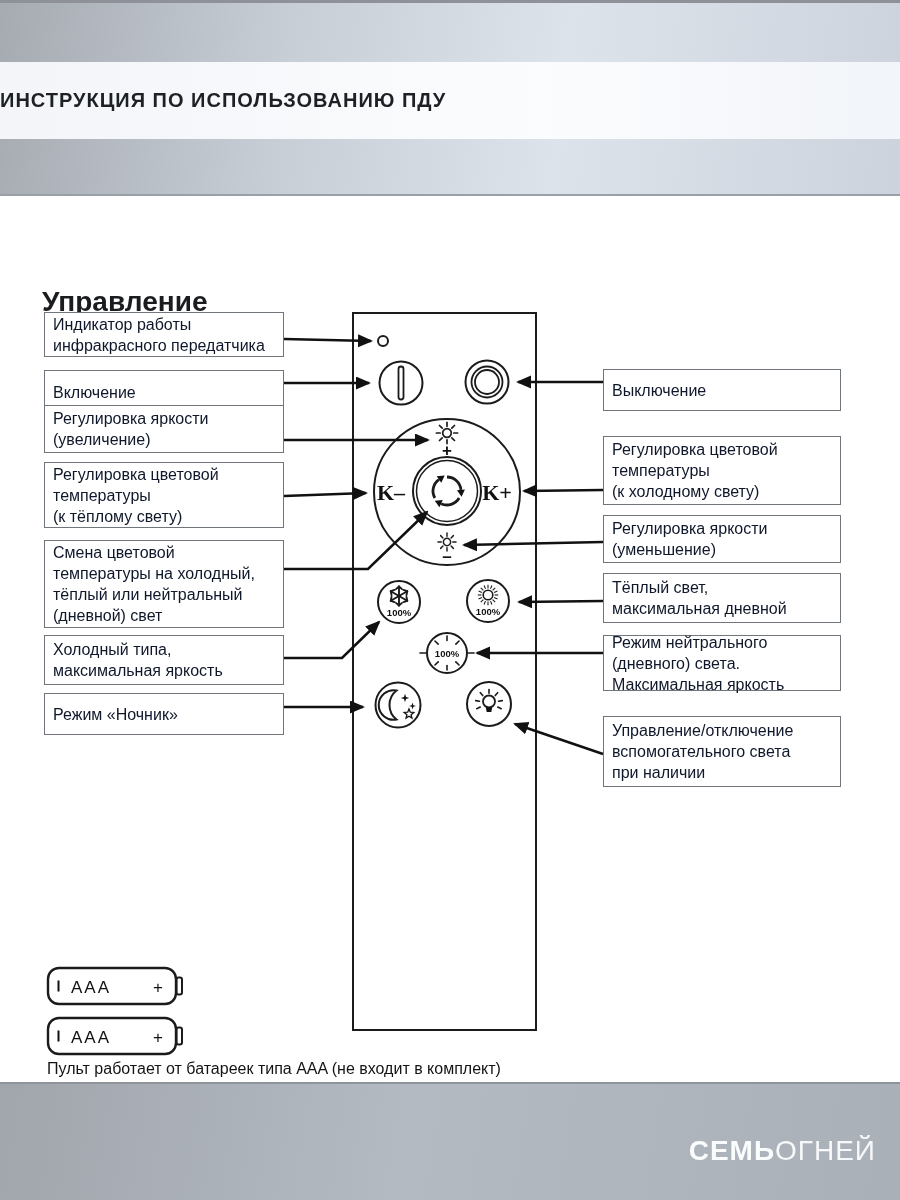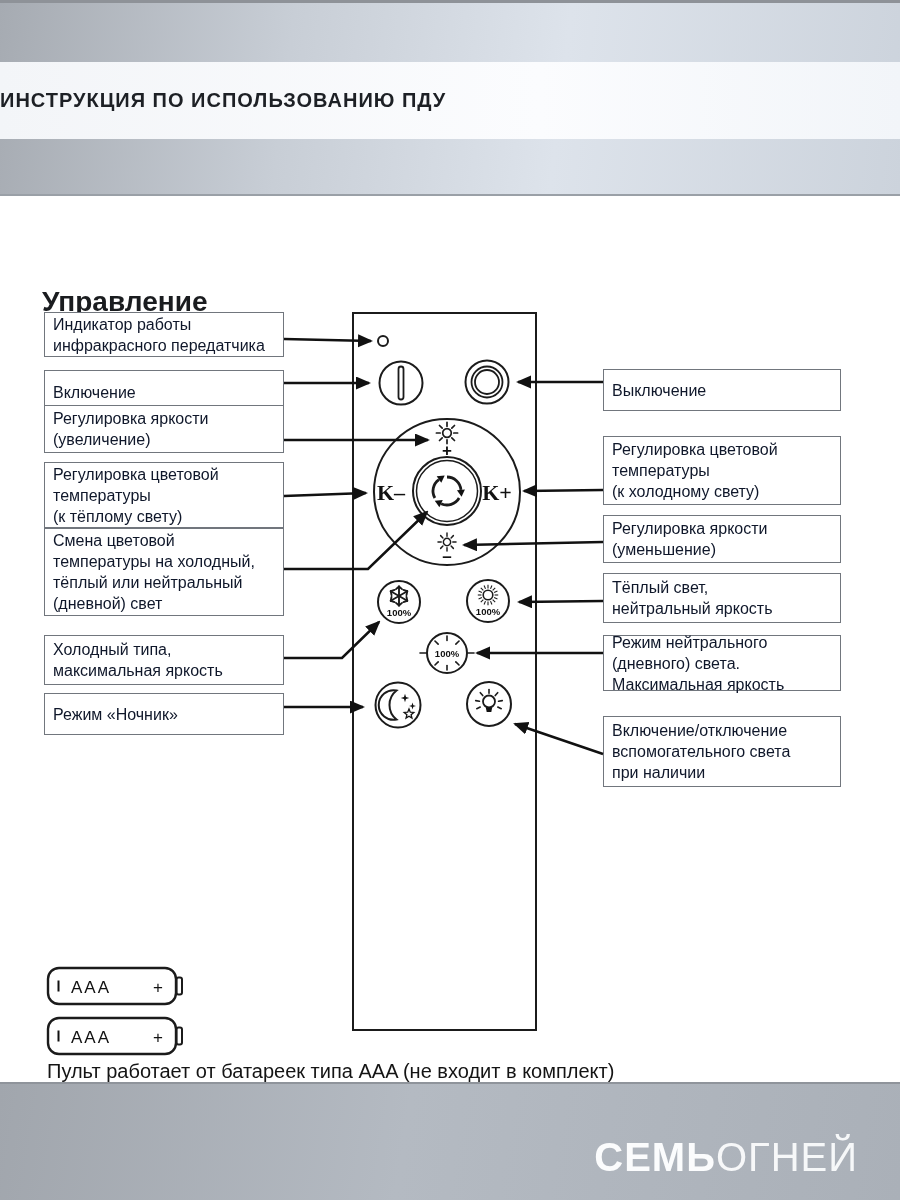--- a/index.html
+++ b/index.html
@@ -21,48 +21,48 @@
   
   .box{position:absolute;box-sizing:border-box;background:#fff;border:1px solid #71767d;
        display:flex;align-items:center;padding:20px 8px;font-size:16px;line-height:21px;
        white-space:pre-line;color:#0f172a;}
   .lbox{left:44px;width:240px;}
   .rbox{left:603px;width:238px;}
   .lb1{top:312px;height:45px}
   .lb2{top:370px;height:44px}
   .lb3{top:405px;height:48px}
   .lb4{top:462px;height:66px}
-  .lb5{top:528px;height:88px}
+  .lb5{top:540px;height:88px}
   .lb6{top:635px;height:50px}
   .lb7{top:693px;height:29px}
   .rb1{top:369px;height:16px}
   .rb2{top:436px;height:69px}
   .rb3{top:515px;height:48px}
   .rb4{top:573px;height:50px}
   .rb5{top:635px;height:56px}
   .rb6{top:716px;height:71px}
 
   
   .diagram{position:absolute;left:0;top:0;width:900px;height:1200px;pointer-events:none;}
   .stroke{stroke:#1b1b1b;fill:none;}
   svg text{fill:#111;}
   .t100{font-family:"Liberation Sans",sans-serif;font-size:9.5px;font-weight:bold;}
   .ktxt{font-family:"Liberation Serif",serif;font-size:22px;font-weight:bold;}
   .pm{font-family:"Liberation Sans",sans-serif;font-size:17px;font-weight:bold;}
   .batTxt{font-family:"Liberation Sans",sans-serif;font-size:17px;letter-spacing:2px;}
   .batPlus{font-family:"Liberation Sans",sans-serif;font-size:17px;}
 
   
-  .battery-note{position:absolute;left:47px;top:1060px;font-size:20px;color:#141414;}
+  .battery-note{position:absolute;left:47px;top:1060px;font-size:16px;color:#141414;}
 
   
   .footer{position:absolute;left:0;top:1082px;width:900px;height:118px;
           background:linear-gradient(99deg,#a1a6ad 0%,#b4bac2 45%,#aab0b8 100%);
           border-top:2px solid #8f949b;}
-  .brand{position:absolute;right:42px;top:51px;font-size:40px;letter-spacing:1px;color:#fbfcfd;}
+  .brand{position:absolute;right:24px;top:51px;font-size:28px;letter-spacing:1px;color:#fbfcfd;}
   .brand-bold{font-weight:800;}
   .brand-light{font-weight:normal;opacity:.95;}
 </style>
 </head>
 <body>
 
 <div class="page">
 
   <div class="header">
     <div class="header-band">
@@ -88,25 +88,25 @@
 максимальная яркость</div>
   <div class="box lbox lb7">Режим «Ночник»</div>
 
   <div class="box rbox rb1">Выключение</div>
   <div class="box rbox rb2">Регулировка цветовой
 температуры
 (к холодному свету)</div>
   <div class="box rbox rb3">Регулировка яркости
 (уменьшение)</div>
   <div class="box rbox rb4">Тёплый свет,
-нейтральный яркость</div>
+максимальная дневной</div>
   <div class="box rbox rb5">Режим нейтрального
 (дневного) света.
 Максимальная яркость</div>
-  <div class="box rbox rb6">Включение/отключение
+  <div class="box rbox rb6">Управление/отключение
 вспомогательного света
 при наличии</div>
 
   <svg class="diagram" viewBox="0 0 900 1200">
     <defs>
       <marker id="ah" markerWidth="6" markerHeight="5.5" refX="5.2" refY="2.6" orient="auto">
         <path d="M0,0 L6,2.6 L0,5.2 Z" fill="#111"></path>
       </marker>
       <g id="sunS">
         <circle cx="0" cy="0" r="4.3" class="stroke" stroke-width="1.7"></circle>

